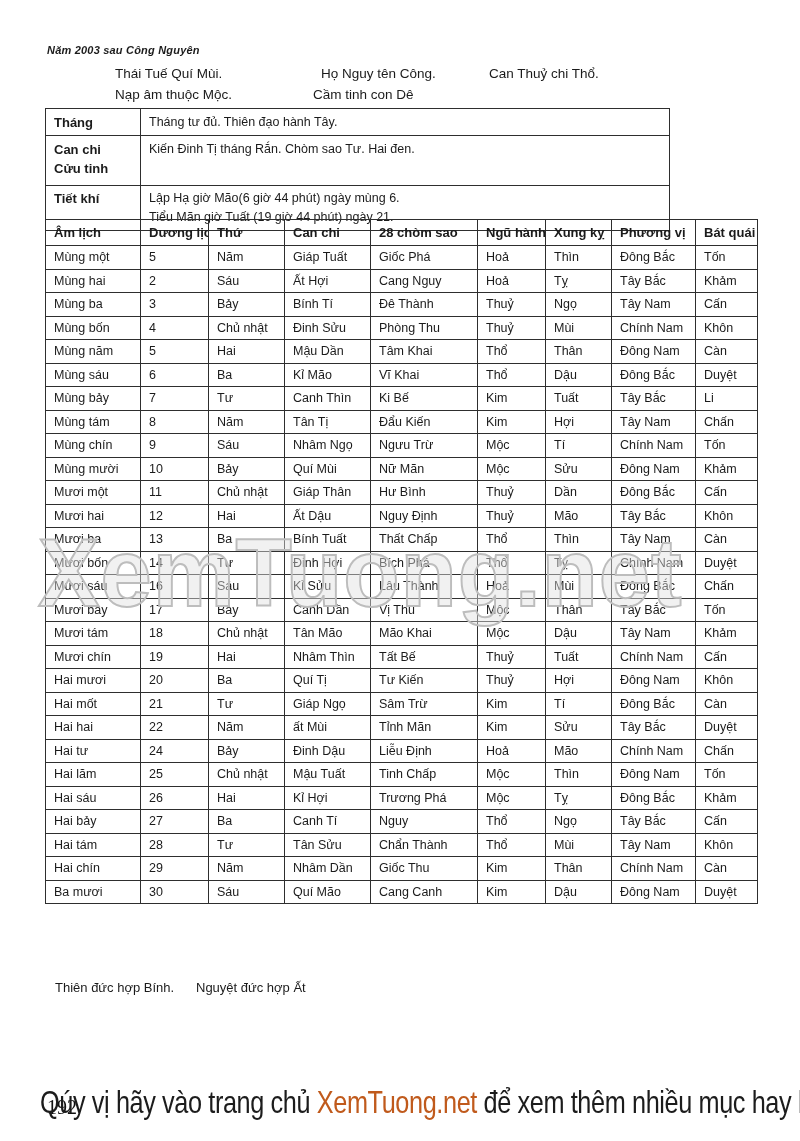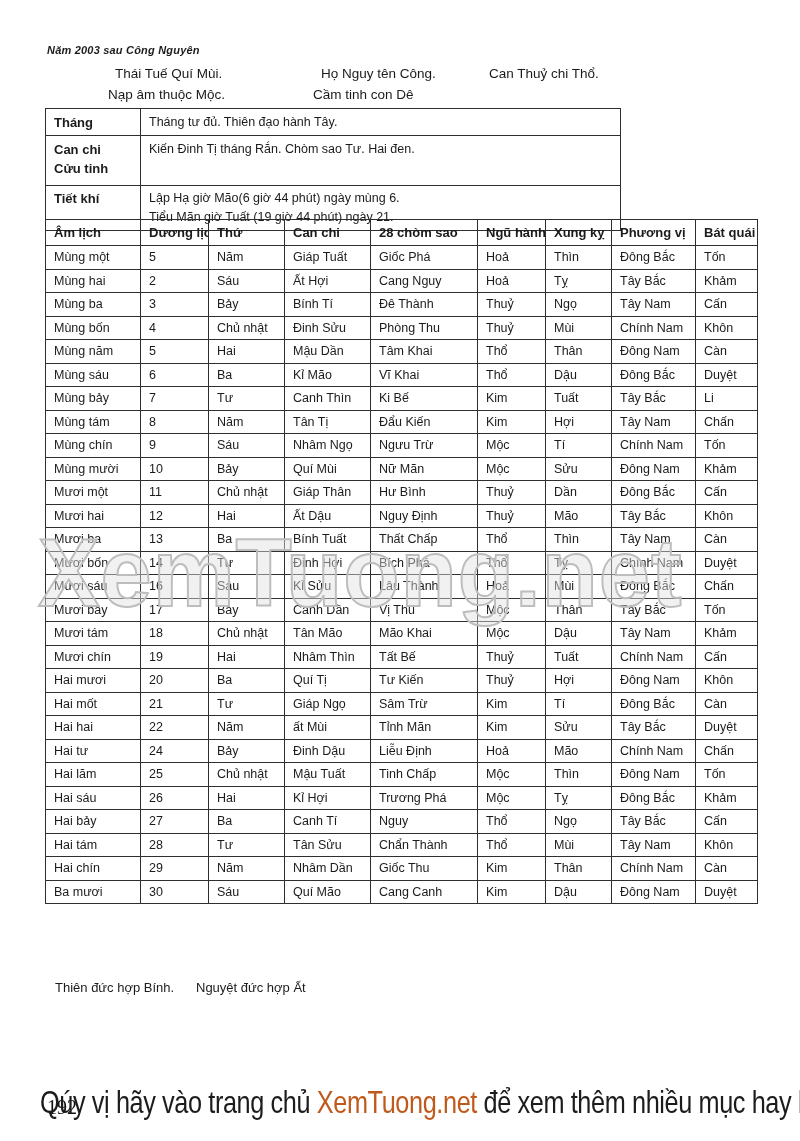--- a/index.html
+++ b/index.html
@@ -10,24 +10,24 @@
   }
   
   .doc-title{
     position:absolute;left:47px;top:44px;
     font-size:11px;font-weight:bold;font-style:italic;letter-spacing:.2px;
   }
   .subline{position:absolute;font-size:13.5px;}
   .sub-r1c1{left:115px;top:66px;}
   .sub-r1c2{left:313px;top:66px;margin-left:8px;}
   .sub-r1c3{left:489px;top:66px;}
-  .sub-r2c1{left:108px;top:87px;text-align:right;}
+  .sub-r2c1{left:115px;top:87px;text-align:right;}
   .sub-r2c2{left:313px;top:87px;}
   
-  .tbl{border-collapse:collapse;table-layout:fixed;position:absolute;left:45px;width:576px;}
+  .tbl{border-collapse:collapse;table-layout:fixed;position:absolute;left:45px;width:625px;}
   .tbl td,.tbl th{
     border:1.6px solid #2e2e2e;
     font-size:12.5px;font-weight:normal;text-align:left;
     padding:1px 4px 1px 8px;vertical-align:middle;
     overflow:hidden;white-space:nowrap;
   }
   #info-table{top:108px;}
   #info-table td.lbl{font-weight:bold;font-size:13px;}
   #info-table .line{display:block;line-height:19px;}
   #info-table tr:nth-child(1) td{height:24px;}

